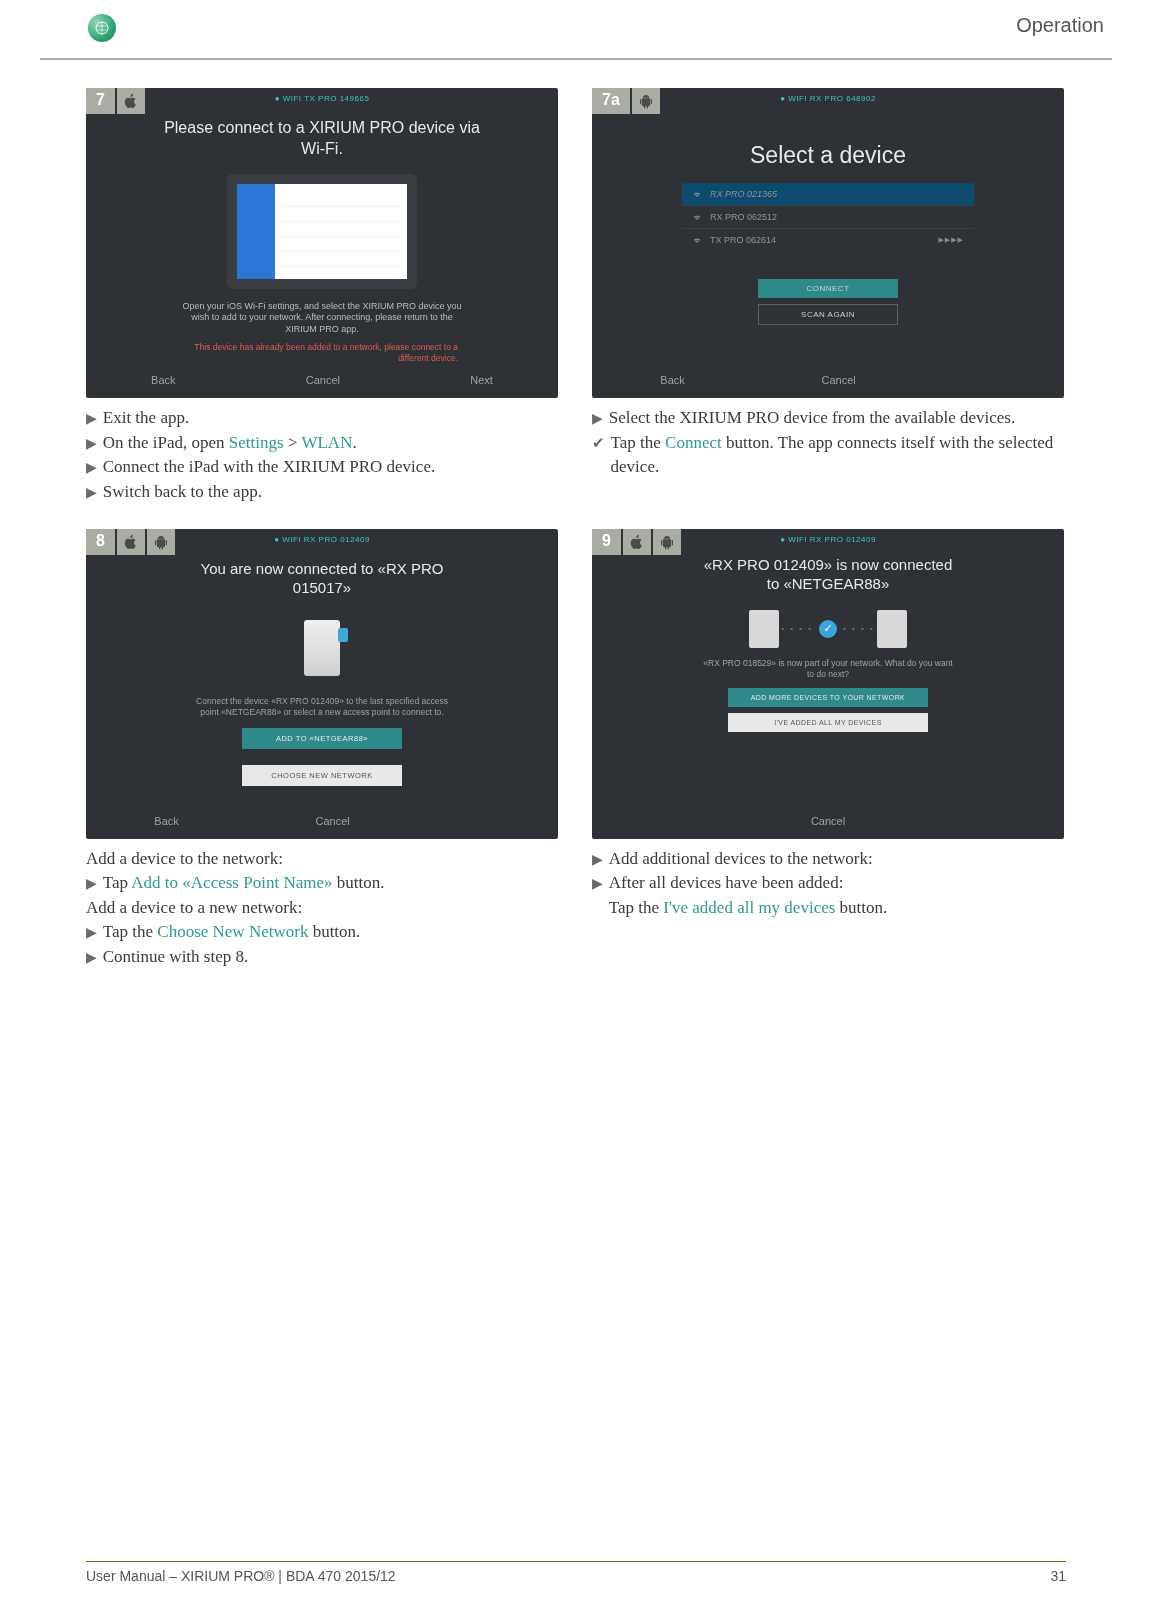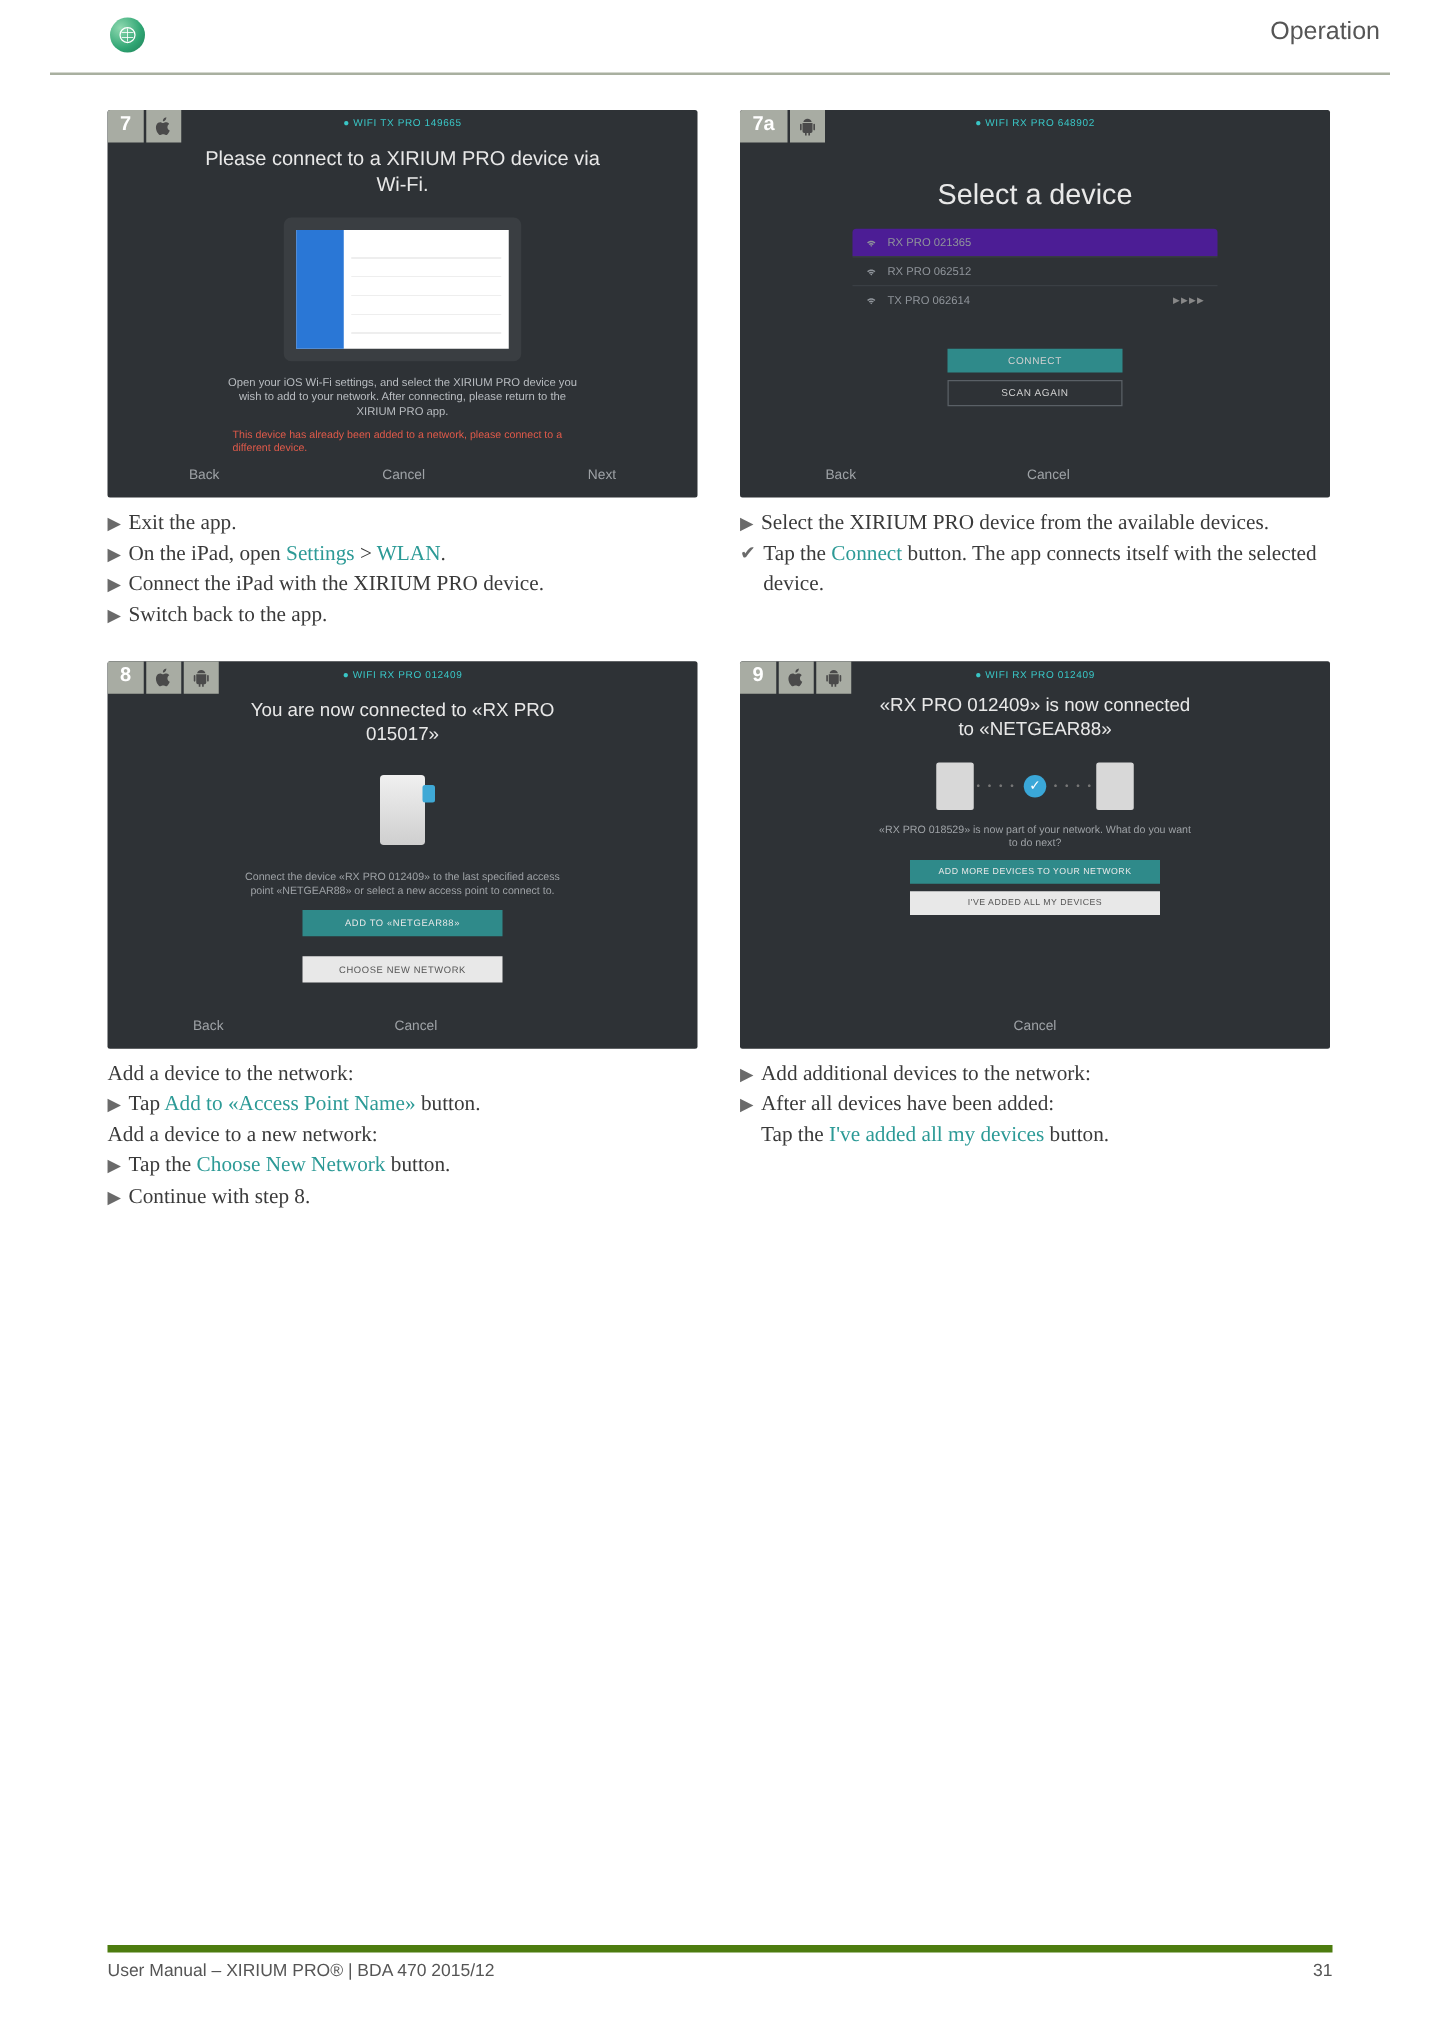--- a/index.html
+++ b/index.html
@@ -90,27 +90,27 @@
   
   .s7-title { color: #e8e8e8; text-align: center; font-size: 16px; font-weight: 300; padding: 30px 70px 10px; line-height: 1.3; }
   .s7-ipad {
     width: 190px; height: 115px; background: #fff; border: 10px solid #3a3e42; border-radius: 6px;
     margin: 4px auto 12px; position: relative;
   }
   .s7-ipad::before { content:""; position:absolute; left:0; top:0; width:38px; height:100%; background:#2a77d6; }
   .s7-ipad::after { content:""; position:absolute; left:44px; top:8px; right:6px; height:85%;
      background: repeating-linear-gradient(#fff 0 14px, #eee 14px 15px); }
   .s7-info { color:#b8bcc0; font-size:9px; text-align:center; line-height:1.3; padding: 0 90px; }
-  .s7-warn { color:#e05a4a; font-size:8.5px; text-align:left; line-height:1.3; padding: 6px 100px 0; }
+  .s7-warn { color:#e05a4a; font-size:8.5px; text-align:right; line-height:1.3; padding: 6px 100px 0; }
   .shot-bottom { position:absolute; bottom:12px; left:0; right:0; display:flex; justify-content:space-around; color:#9ea2a6; font-size:11px; }
   
   .s7a-title { color:#e8e8e8; text-align:center; font-size:23px; padding: 54px 0 14px; font-weight:300; }
   .s7a-list { margin: 0 90px; }
   .s7a-row { display:flex; align-items:center; gap:8px; padding:6px 10px; color:#8f949a; font-size:9px; border-top:1px solid #3a3f44; }
-  .s7a-row:first-child { background:#4c1d95; border-top:none; border-radius:3px 3px 0 0; }
+  .s7a-row:first-child { background:#0c4a6e; border-top:none; border-radius:3px 3px 0 0;font-style:italic; }
   .s7a-row:last-child .dots { color:#888; font-size:7px; margin-left:auto; letter-spacing:1px; }
   .wifi-ic { width:10px; height:10px; fill:#8f949a; }
   .s7a-btns { text-align:center; margin-top:28px; }
   .s7a-btn { display:block; margin:6px auto; width:140px; padding:5px 0; font-size:8px; color:#d0d0d0; letter-spacing:0.5px; }
   .s7a-connect { background:#2f8a8a; }
   .s7a-scan { border:1px solid #5a6066; }
   
   .s8-title { color:#e8e8e8; text-align:center; font-size:15px; font-weight:300; padding: 30px 100px 10px; line-height:1.3; }
   .s8-device { width:48px; height:66px; margin: 12px auto 10px; position:relative; }
   .s8-device-body { width:36px; height:56px; background:linear-gradient(#f0f0f0,#cfcfcf); border-radius:3px; margin:0 auto; position:relative; }
@@ -133,21 +133,21 @@
   .instr { font-size: 17px; line-height: 1.45; margin-top: 8px; color:#3a3a3a; }
   .instr .row { display:flex; align-items:flex-start; gap:6px; }
   .tri { color:#6a6a6a; font-size:14px; line-height:24px; flex-shrink:0; }
   .check { color:#6a6a6a; font-size:15px; line-height:24px; flex-shrink:0; }
   .teal { color:#2c9a96; }
   .instr p { margin:0;font-family:Liberation Serif, serif; }
   .plain { padding-left: 0; }
 
   .footer {
     position:absolute; bottom:34px; left:86px; right:86px;
-    border-top:6px solid #4d7c0f; padding-top:6px;
+    border-top:1px solid #4d7c0f; padding-top:6px;
     font-size:14px; color:#555; display:flex; justify-content:space-between;
   }
 </style>
 </head>
 <body>
 
 <div class="page-header">
   <div class="logo-badge">
     <svg viewBox="0 0 24 24">
         <circle cx="12" cy="12" r="9" fill="none" stroke="#fff" stroke-width="1.5"></circle>

